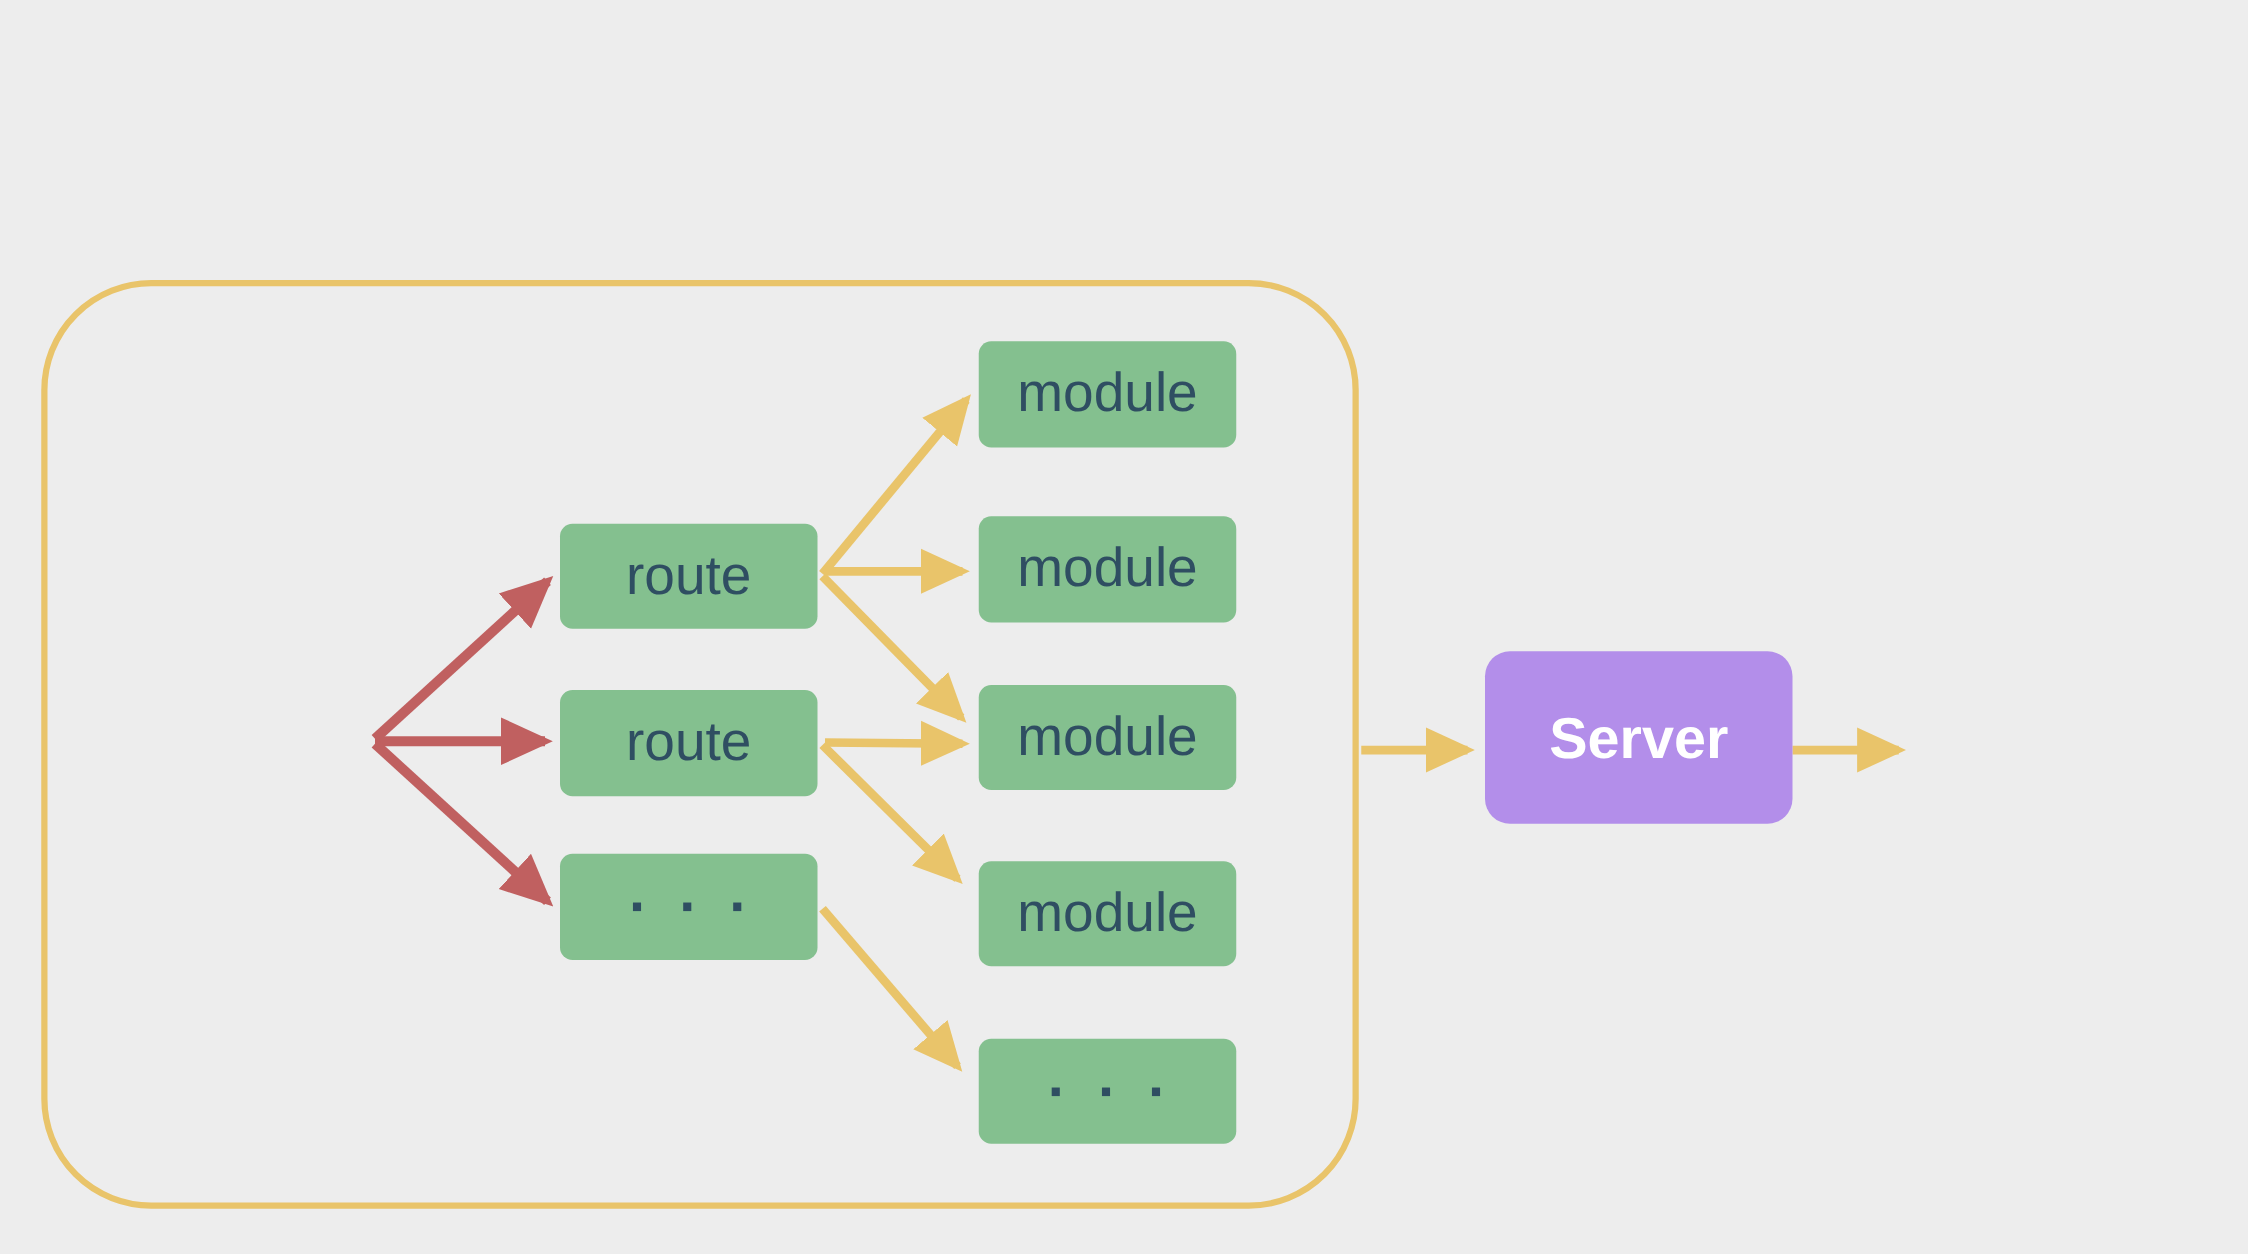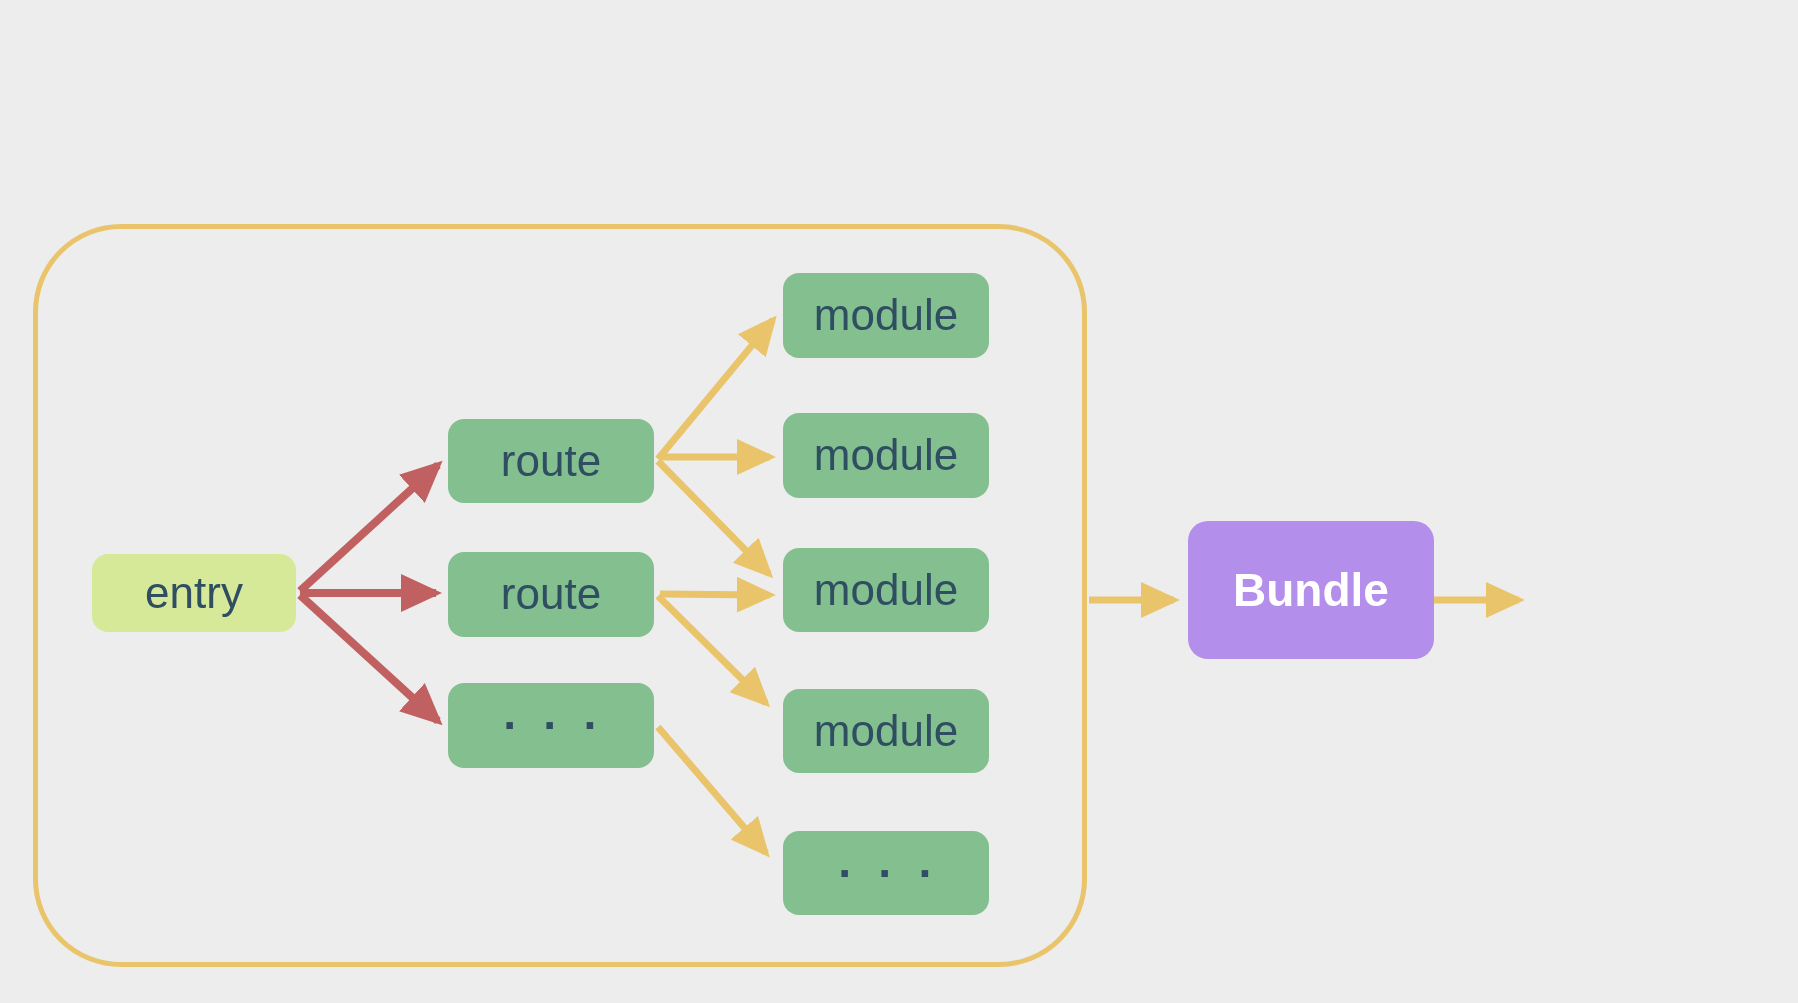--- a/index.html
+++ b/index.html
@@ -20,21 +20,21 @@
   .group-box{
     position:absolute;left:33px;top:224px;width:1054px;height:743px;
     border:5px solid var(--container-border);border-radius:88px;
   }
   .node{
     position:absolute;display:flex;align-items:center;justify-content:center;
     border-radius:16px;color:var(--node-text);
     font-size:44px;font-weight:500;text-align:center;line-height:1.15;
   }
   .node.entry{left:92px;top:554px;width:204px;height:78px;background:var(--entry-bg);}
-  .node.green{background:var(--node-bg);}
+  .node.green{background:var(--node-bg);border-radius:10px;}
   .node.route-1{left:448px;top:419px;width:206px;height:84px;}
   .node.route-2{left:448px;top:552px;width:206px;height:85px;}
   .node.route-3{left:448px;top:683px;width:206px;height:85px;}
   .node.module-1{left:783px;top:273px;width:206px;height:85px;}
   .node.module-2{left:783px;top:413px;width:206px;height:85px;}
   .node.module-3{left:783px;top:548px;width:206px;height:84px;}
   .node.module-4{left:783px;top:689px;width:206px;height:84px;}
   .node.module-5{left:783px;top:831px;width:206px;height:84px;}
   .node.dots{font-weight:700;font-size:46px;letter-spacing:6px;text-indent:6px;}
   .node.bundle{
@@ -75,27 +75,26 @@
     <line class="yellow-line" x1="660" y1="457" x2="770" y2="457" marker-end="url(#head-yellow)"></line>
     <line class="yellow-line" x1="658" y1="461" x2="769" y2="574" marker-end="url(#head-yellow)"></line>
     <line class="yellow-line" x1="660" y1="594" x2="770" y2="595" marker-end="url(#head-yellow)"></line>
     <line class="yellow-line" x1="658" y1="596" x2="766" y2="703" marker-end="url(#head-yellow)"></line>
     <line class="yellow-line" x1="658" y1="727" x2="766" y2="853" marker-end="url(#head-yellow)"></line>
 
     <line class="yellow-line" x1="1089" y1="600" x2="1174" y2="600" marker-end="url(#head-yellow)"></line>
     <line class="yellow-line" x1="1434" y1="600" x2="1519" y2="600" marker-end="url(#head-yellow)"></line>
   </svg>
 
-  <div class="node entry">entry</div>
 
   <div class="node green route-1">route</div>
   <div class="node green route-2">route</div>
   <div class="node green route-3 dots">· · ·</div>
 
   <div class="node green module-1">module</div>
   <div class="node green module-2">module</div>
   <div class="node green module-3">module</div>
   <div class="node green module-4">module</div>
   <div class="node green module-5 dots">· · ·</div>
 
-  <div class="node bundle">Bundle</div>
+  <div class="node bundle">Server</div>
 
 </div>
 
 </body></html>

